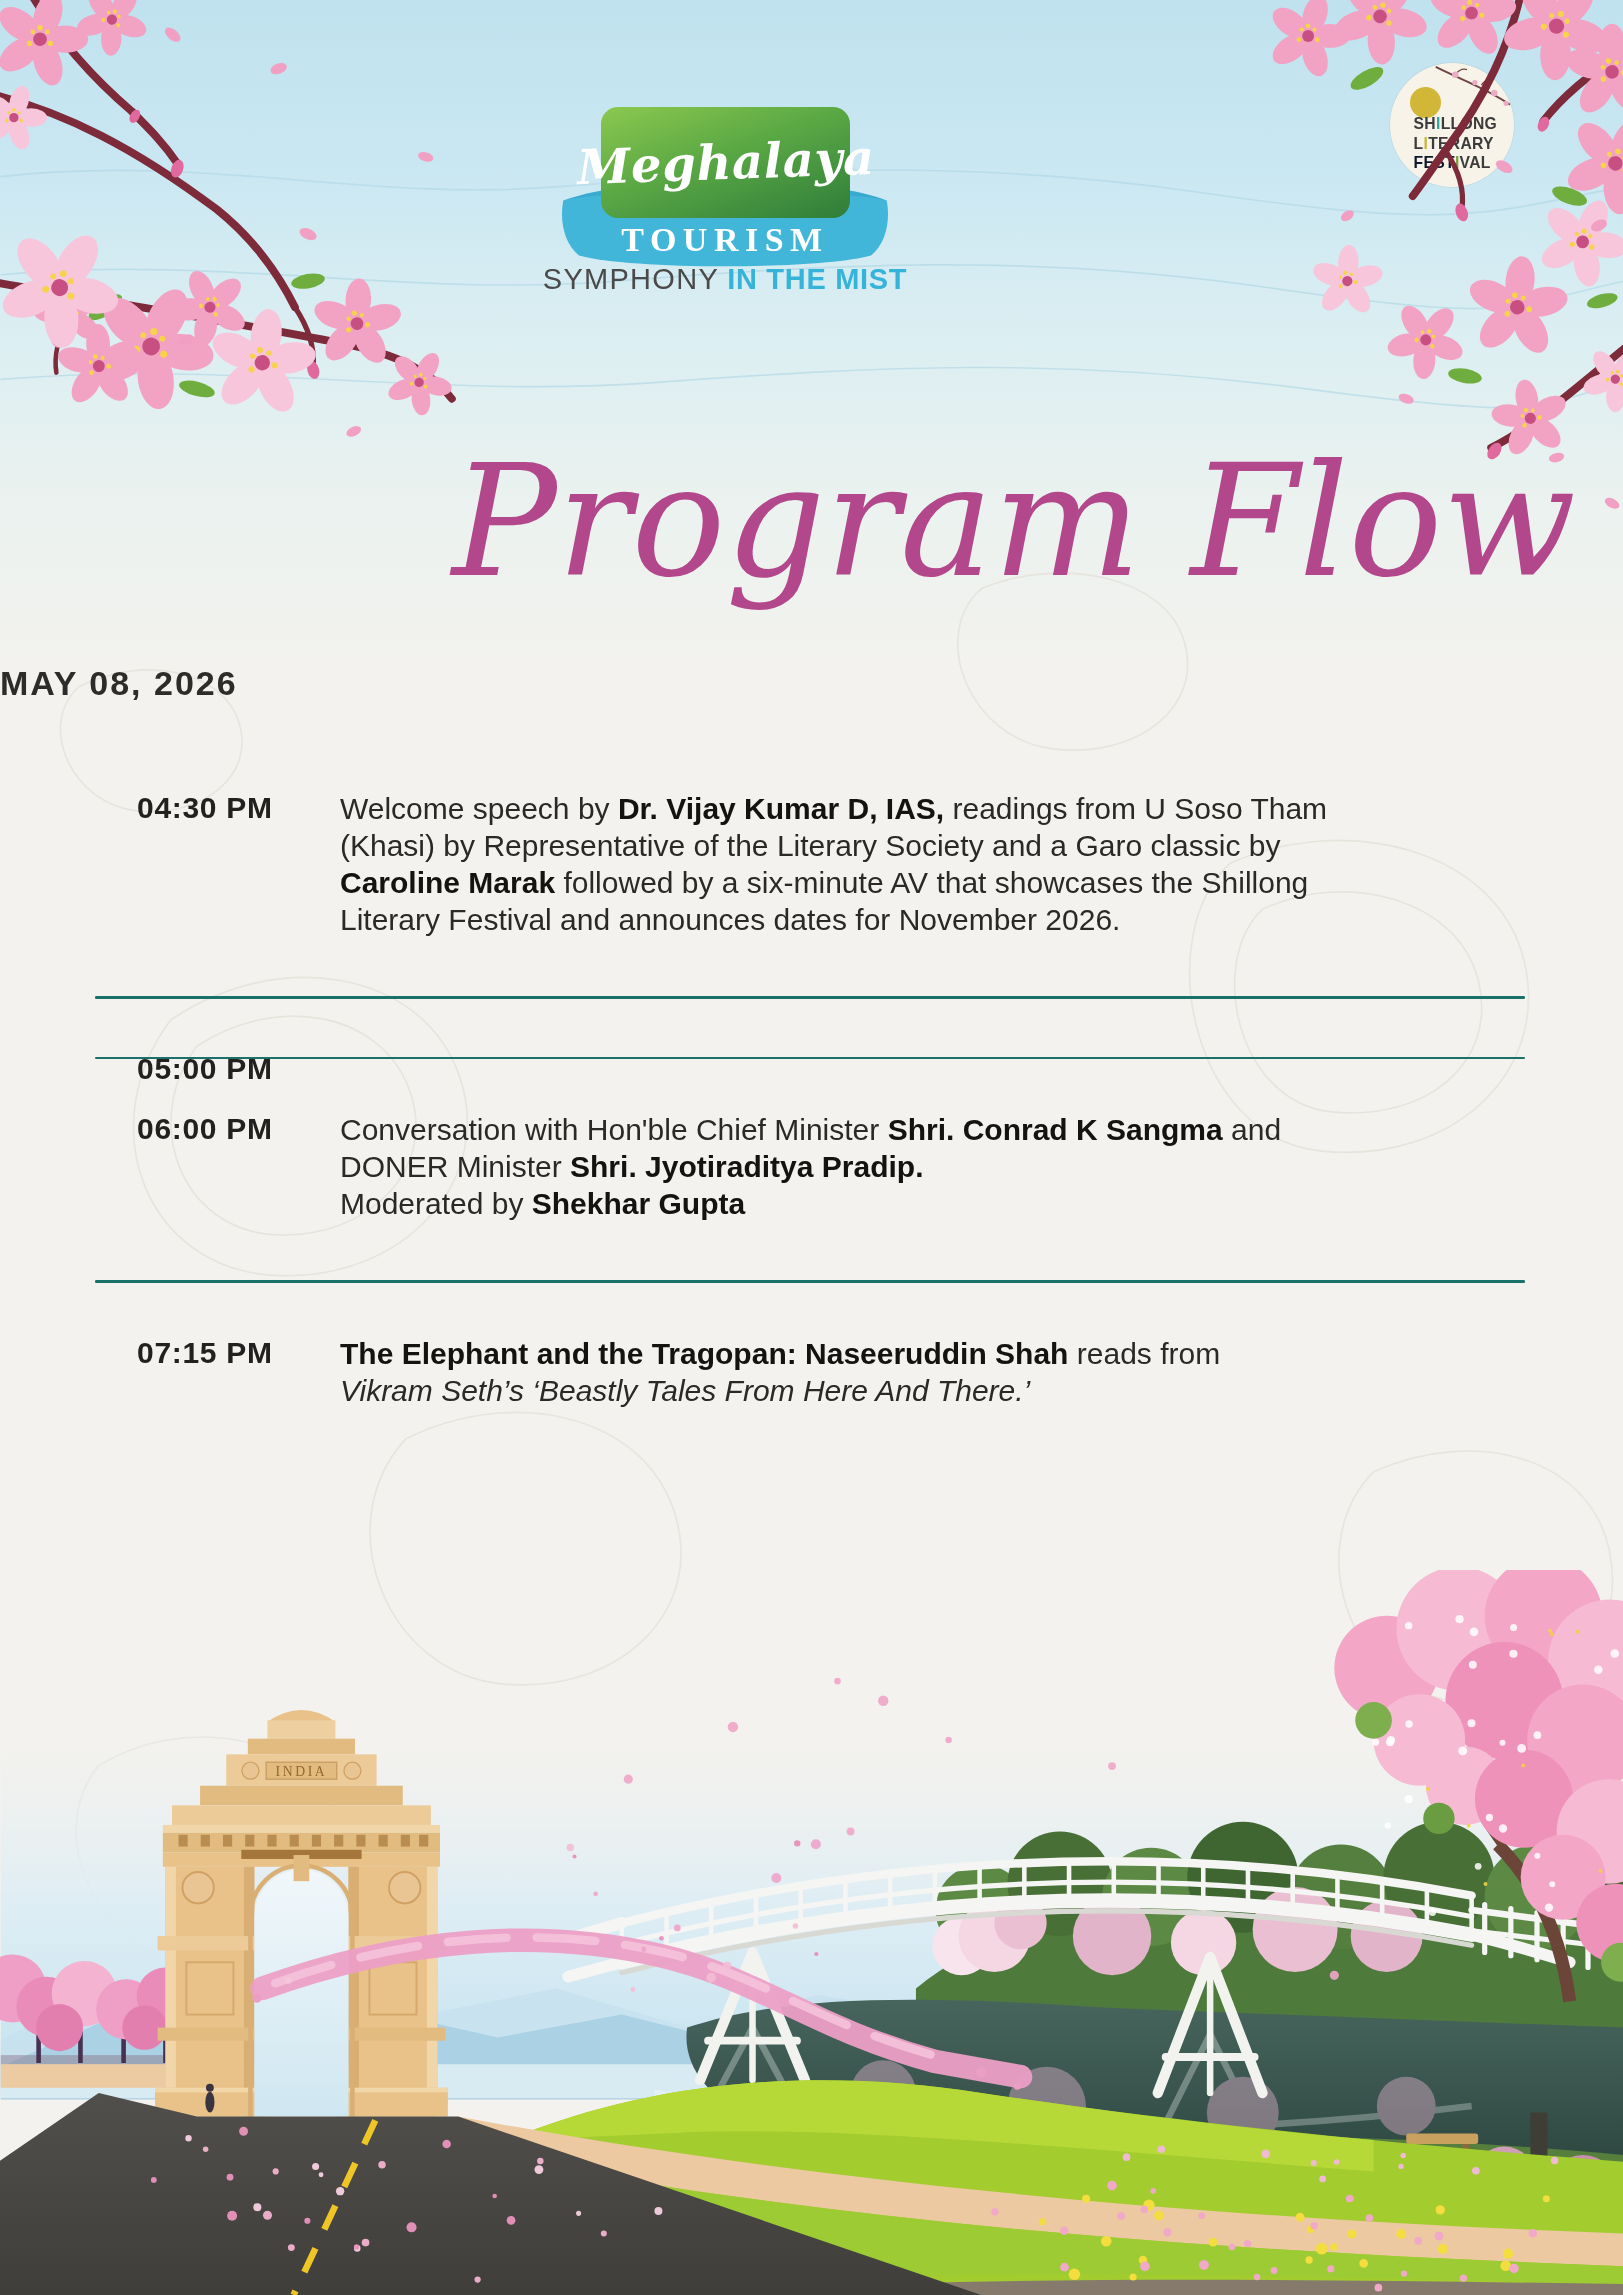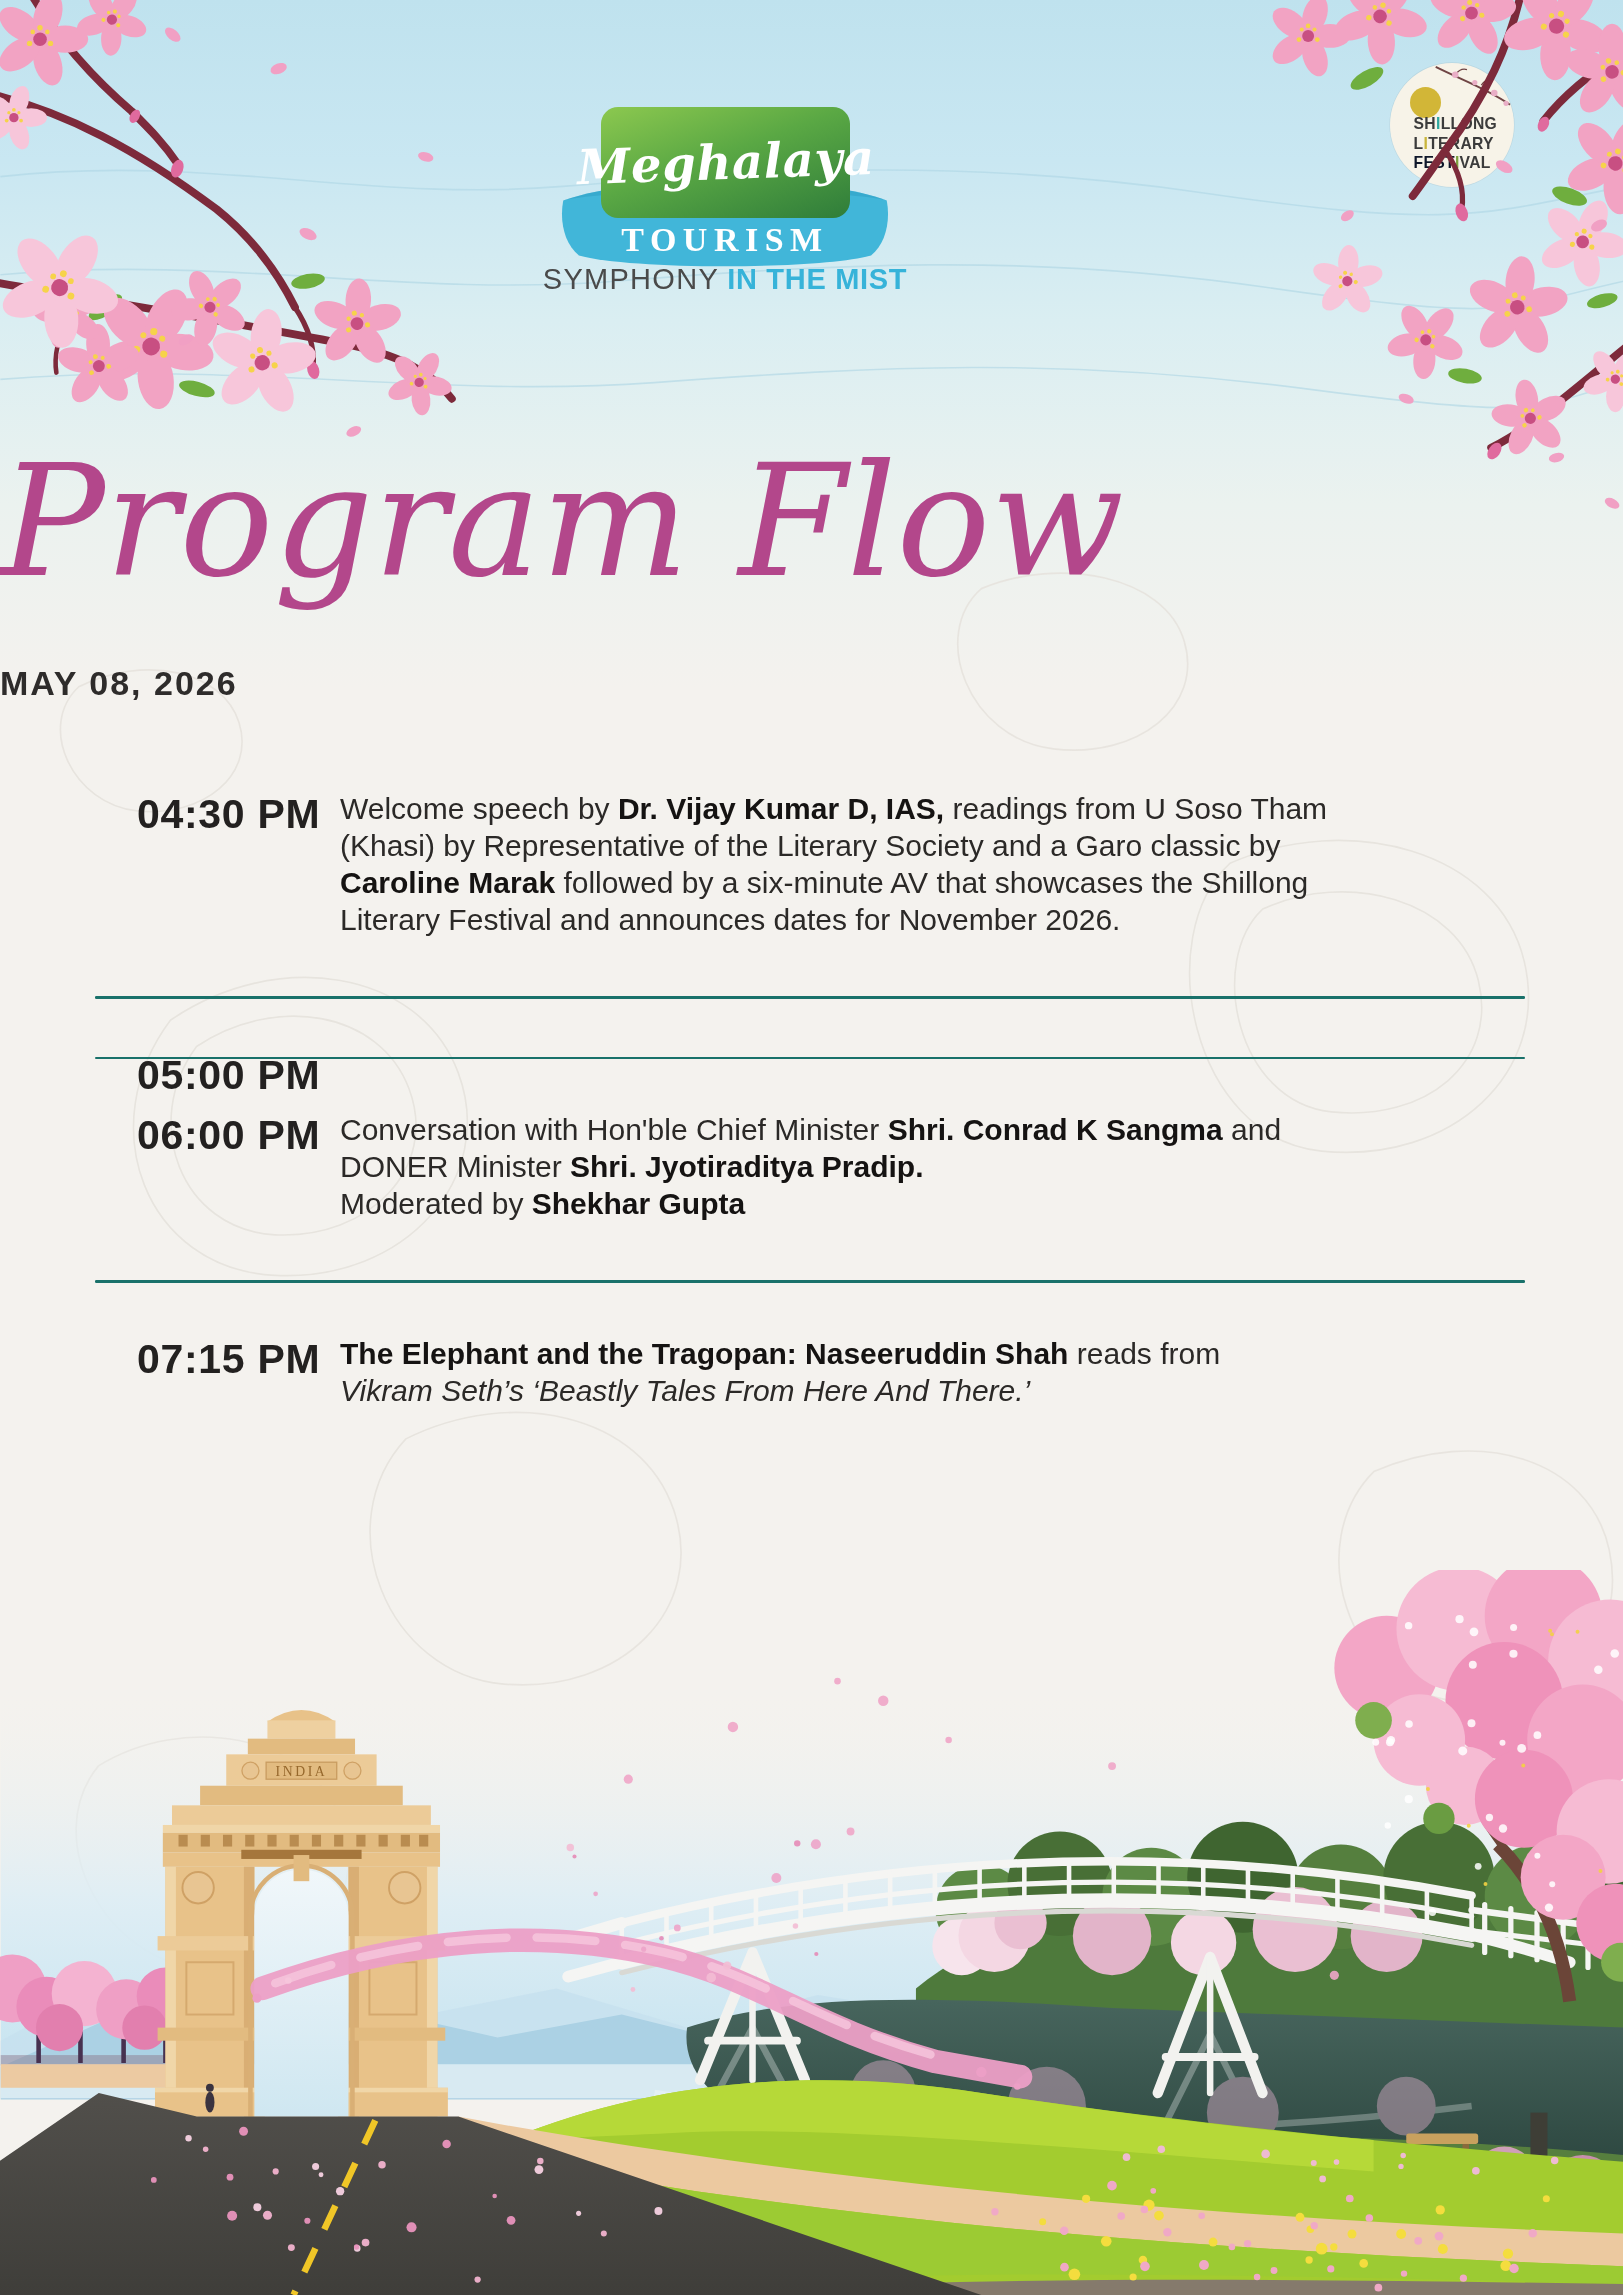--- a/index.html
+++ b/index.html
@@ -25,28 +25,28 @@
   #logo .tag-bold{color:#36b3d9;font-weight:bold;letter-spacing:0.7px;}
   
   #badge{position:absolute;left:1390px;top:63px;width:124px;height:124px;border-radius:50%;
      background:#f7f3e8;z-index:2;box-shadow:0 0 0 0.7px rgba(0,0,0,.06);}
   #badge .moon{position:absolute;left:19.6px;top:23.6px;width:31px;height:31px;border-radius:50%;background:#d2b637;}
   #badge-lines{position:absolute;left:23.6px;top:51px;}
   .badge-line{font-weight:bold;font-size:15.7px;line-height:19.6px;letter-spacing:0.3px;}
   
   #top-decor{position:absolute;left:0;top:0;z-index:3;pointer-events:none;}
   
-  #title{position:absolute;left:0;top:420px;width:1576px;text-align:left;z-index:2;
+  #title{position:absolute;left:0;top:420px;width:1576px;text-align:right;z-index:2;
      font-family:"DejaVu Serif",serif;font-style:italic;font-size:156px;line-height:1.3;color:#b3478b;}
   #date{position:absolute;left:0;top:664px;width:1624px;text-align:left;z-index:2;
      font-weight:bold;font-size:34px;letter-spacing:2px;color:#2e2c2b;}
   
   #schedule{position:absolute;left:0;top:790px;width:1624px;z-index:2;}
   .sched-row{position:relative;width:1624px;}
-  .sched-time{position:absolute;left:137px;top:1.3px;font-weight:bold;font-size:41px;
+  .sched-time{position:absolute;left:137px;top:1.3px;font-weight:bold;font-size:30px;
      letter-spacing:0.7px;color:#232120;}
   .sched-desc{margin-left:340px;width:1194px;font-size:30px;line-height:37px;color:#2b2927;}
   .sched-desc .b{font-weight:bold;color:#151312;}
   .sched-desc .i{font-style:italic;margin-top:16px;}
   .divider{height:2.6px;width:1430px;margin:58px 0 52px 95px;background:#19716a;border-radius:1.3px;}
 </style>
 </head>
 <body>
 
 <div id="poster">

